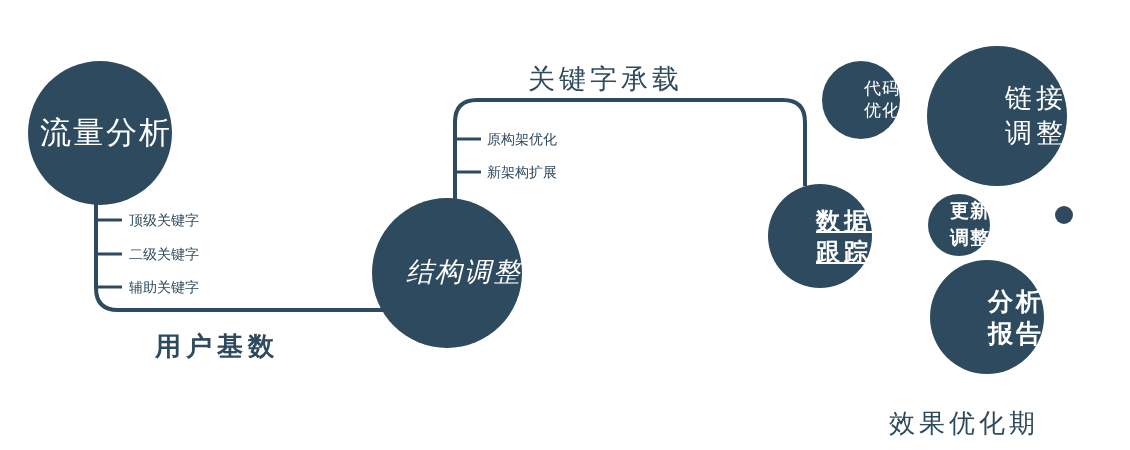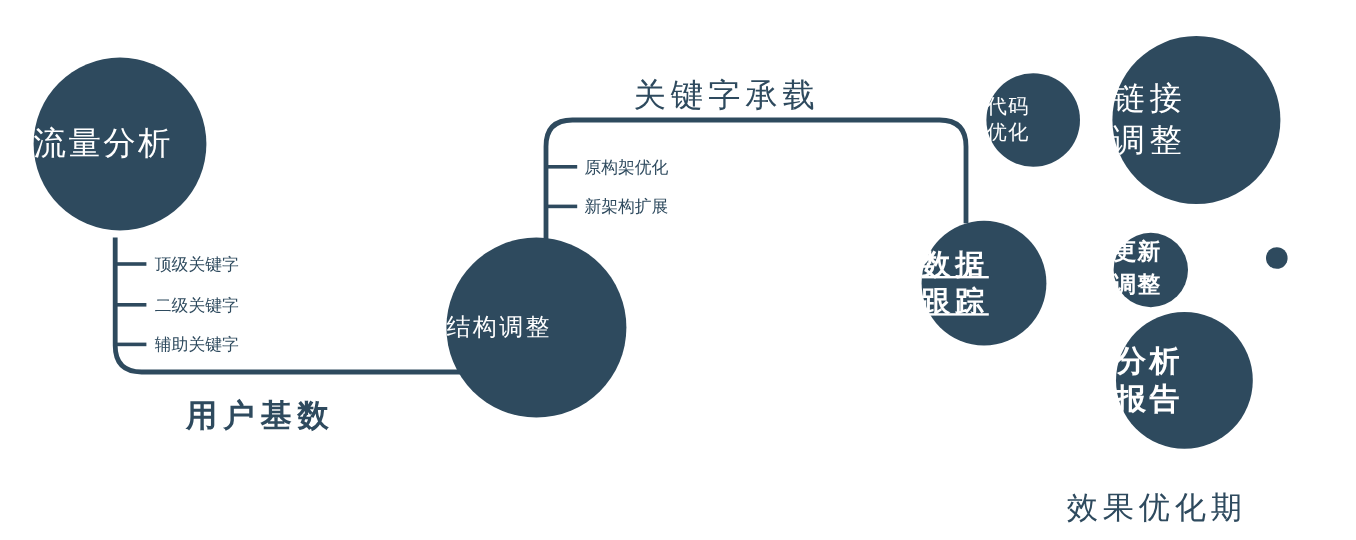--- a/index.html
+++ b/index.html
@@ -23,31 +23,31 @@
   .wire { stroke: var(--primary); stroke-width: 4; fill: none; }
   .ticks line { stroke: var(--primary); stroke-width: 3; }
 
   .node {
     position: absolute;
     border-radius: 50%;
     background: var(--primary);
     color: var(--on-node);
     display: flex;
     flex-direction: column;
-    align-items: flex-start;
+    align-items: flex-end;
     justify-content: center;
     text-align: center;
     letter-spacing: 2px;
     line-height: 1.3;
   }
-  .node-traffic   { left: 28px;  top: 48px;  width: 144px; height: 144px; font-size: 27px; }
-  .node-structure { left: 372px; top: 198px; width: 150px; height: 150px; font-size: 20px; }
+  .node-traffic   { left: 28px;  top: 61px;  width: 144px; height: 144px; font-size: 31px; }
+  .node-structure { left: 372px; top: 198px; width: 150px; height: 150px; font-size: 27px; font-style: italic; }
   .node-tracking  { left: 768px; top: 184px; width: 104px; height: 104px; font-size: 24px; font-weight: 600; letter-spacing: 4px; text-decoration: underline; }
   .node-code      { left: 822px; top: 61px;  width: 78px;  height: 78px;  font-size: 17px; letter-spacing: 1px; }
-  .node-link      { left: 927px; top: 30px;  width: 140px; height: 140px; font-size: 27px; letter-spacing: 4px; }
+  .node-link      { left: 927px; top: 46px;  width: 140px; height: 140px; font-size: 27px; letter-spacing: 4px; }
   .node-update    { left: 928px; top: 194px; width: 62px;  height: 62px;  font-size: 19px; font-weight: bold; letter-spacing: 1px; line-height: 1.4; }
   .node-report    { left: 930px; top: 260px; width: 114px; height: 114px; font-size: 25px; font-weight: 600; letter-spacing: 3px; }
 
   .dot {
     position: absolute;
     left: 1055px; top: 206px;
     width: 18px; height: 18px;
     border-radius: 50%;
     background: var(--primary);
   }

